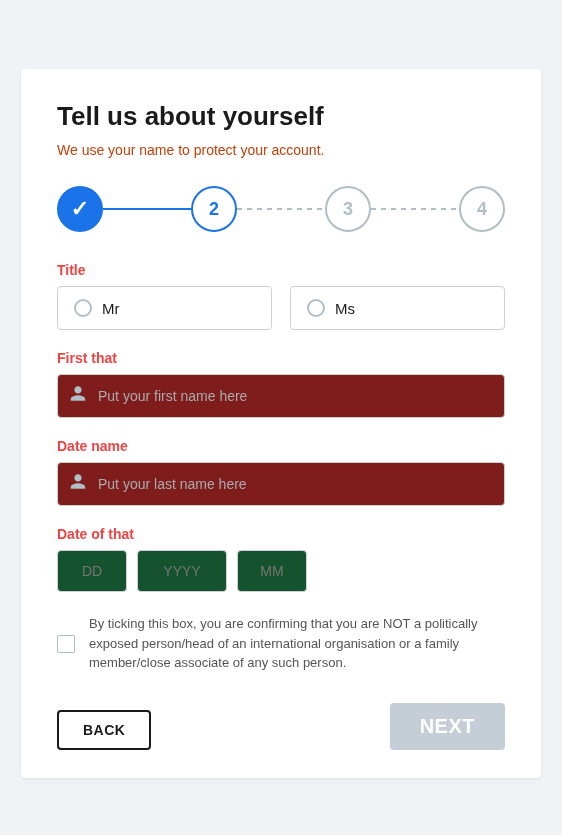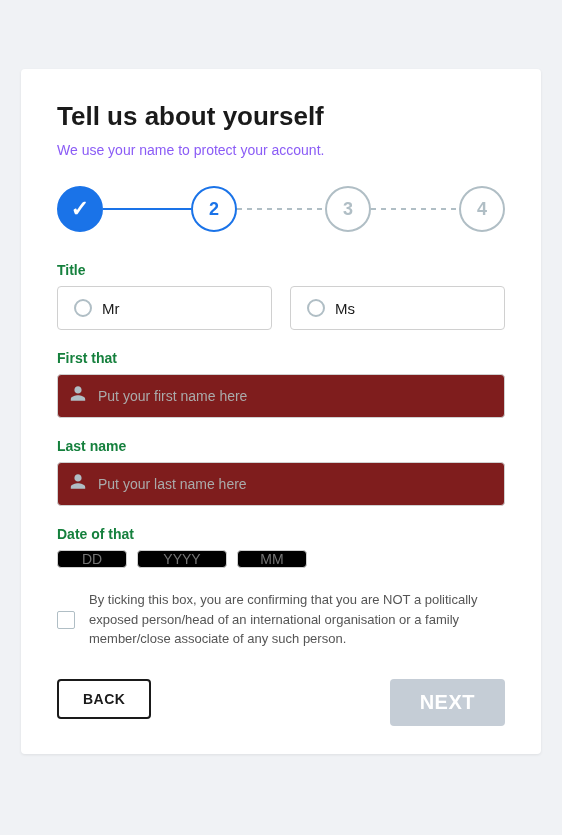--- a/index.html
+++ b/index.html
@@ -23,21 +23,21 @@
       margin-top: 39px;
     }
     .title {
       font-size: 26px;
       font-weight: 700;
       color: #1a1a1a;
       margin-bottom: 10px;
     }
     .subtitle {
       font-size: 14px;
-      color: #8b5cf6;
+      color: #c2410c;
       margin-bottom: 28px;
     }
     
     .stepper {
       display: flex;
       align-items: center;
       margin-bottom: 30px;
     }
     .step {
       width: 46px;
@@ -72,21 +72,21 @@
     .step-line-active {
       background: #1a73e8;
     }
     .step-line-inactive {
       background: repeating-linear-gradient(90deg, #b0bec5 0, #b0bec5 5px, transparent 5px, transparent 10px);
     }
     
     .field-label {
       font-size: 14px;
       font-weight: 700;
-      color: #15803d;
+      color: #ef4444;
       margin-bottom: 8px;
     }
     
     .title-group {
       display: flex;
       gap: 18px;
       margin-bottom: 20px;
     }
     .radio-box {
       flex: 1;
@@ -139,26 +139,26 @@
     }
     
     .dob-group {
       display: flex;
       gap: 10px;
       margin-bottom: 22px;
     }
     .dob-input {
       border: 1px solid #d0d0d0;
       border-radius: 4px;
-      padding: 0 10px;
+      padding: 12px 10px;
       font-size: 14px;
       color: #aaa;
       text-align: center;
       outline: none;
-      background: #000000;
+      background: #14532d;
     }
     .dob-dd { width: 70px; }
     .dob-mm { width: 70px; }
     .dob-yyyy { width: 90px; }
     
     .checkbox-area {
       display: flex;
       align-items: center;
       gap: 14px;
       margin-bottom: 30px;
@@ -175,21 +175,21 @@
     }
     .checkbox-text {
       font-size: 13px;
       color: #555;
       line-height: 1.5;
     }
     
     .btn-row {
       display: flex;
       justify-content: space-between;
-      align-items: flex-start;
+      align-items: flex-end;
     }
     .btn-back {
       border: 2px solid #1a1a1a;
       background: #fff;
       color: #1a1a1a;
       font-size: 14px;
       font-weight: 700;
       padding: 10px 24px;
       border-radius: 4px;
       cursor: pointer;
@@ -257,21 +257,21 @@
       <span class="input-icon">
         <svg width="18" height="18" viewBox="0 0 24 24" fill="#b0bec5">
           <path d="M12 12c2.7 0 4.8-2.1 4.8-4.8S14.7 2.4 12 2.4 7.2 4.5 7.2 7.2 9.3 12 12 12zm0 2.4c-3.2 0-9.6 1.6-9.6 4.8v2.4h19.2v-2.4c0-3.2-6.4-4.8-9.6-4.8z"></path>
         </svg>
       </span>
       <input class="text-input" type="text" placeholder="Put your first name here" style="">
     </div>
   </div>
 
   <div>
-    <p class="field-label">Last name</p>
+    <p class="field-label">Date name</p>
     <div class="input-wrapper">
       <span class="input-icon">
         <svg width="18" height="18" viewBox="0 0 24 24" fill="#b0bec5">
           <path d="M12 12c2.7 0 4.8-2.1 4.8-4.8S14.7 2.4 12 2.4 7.2 4.5 7.2 7.2 9.3 12 12 12zm0 2.4c-3.2 0-9.6 1.6-9.6 4.8v2.4h19.2v-2.4c0-3.2-6.4-4.8-9.6-4.8z"></path>
         </svg>
       </span>
       <input class="text-input" type="text" placeholder="Put your last name here" style="">
     </div>
   </div>
 

